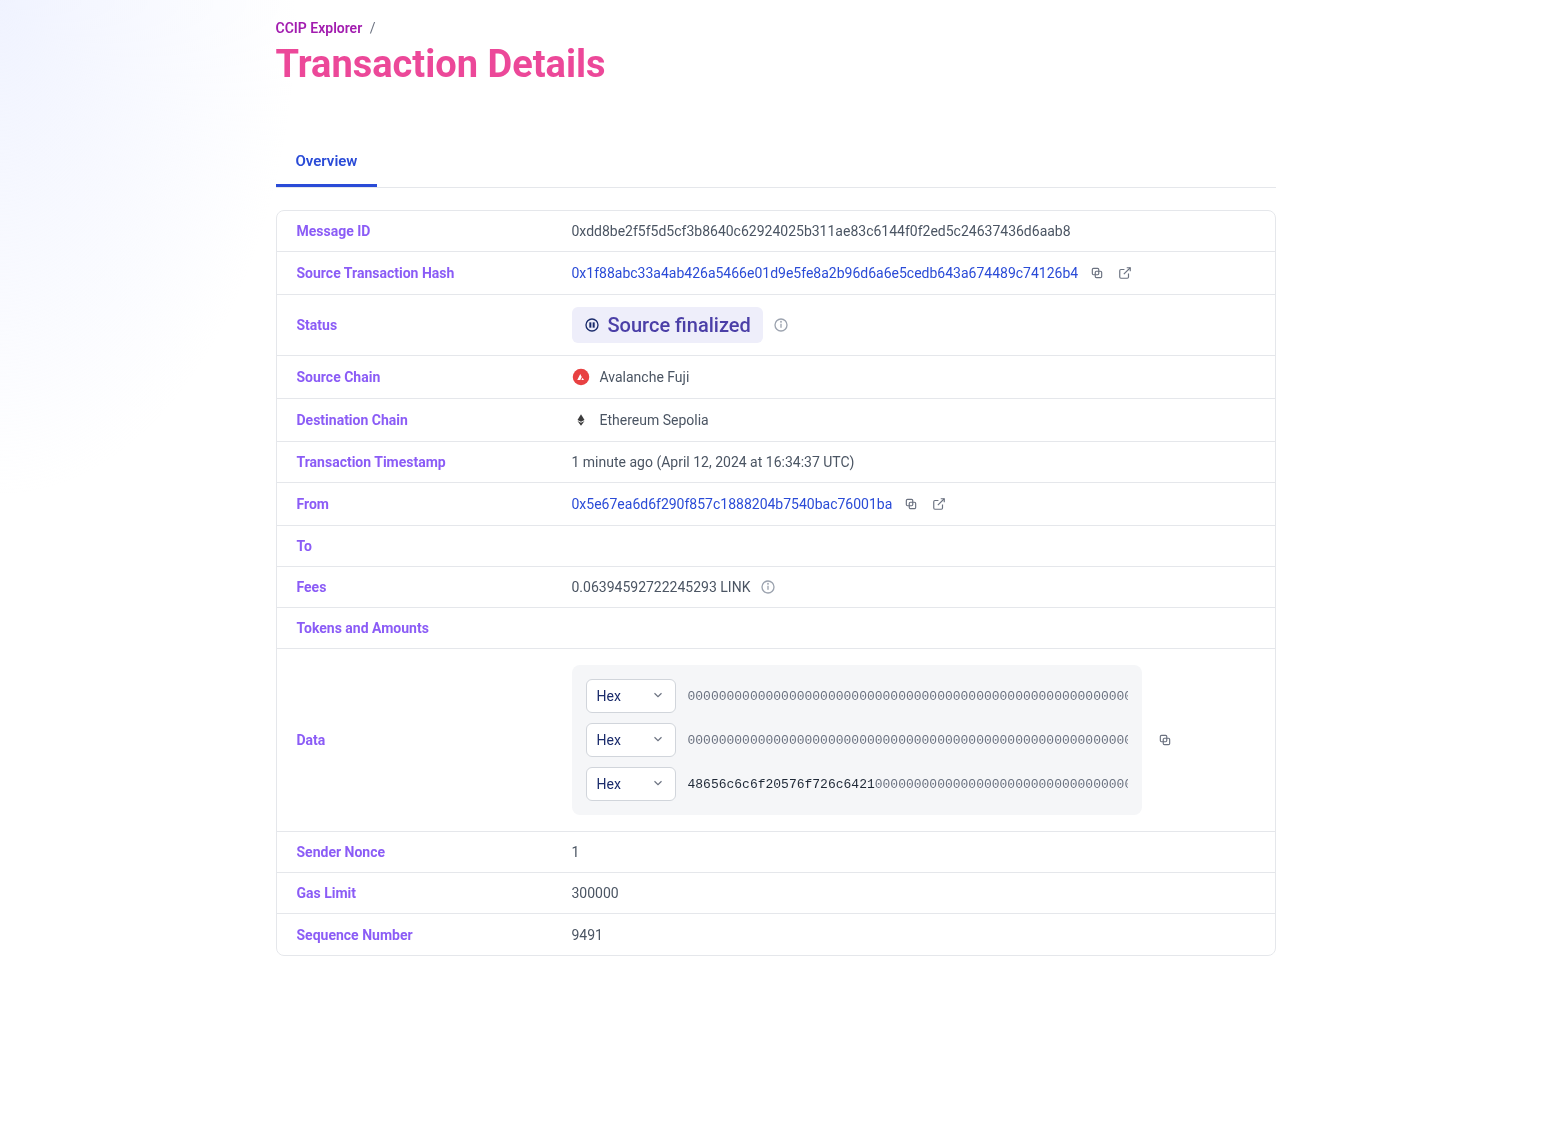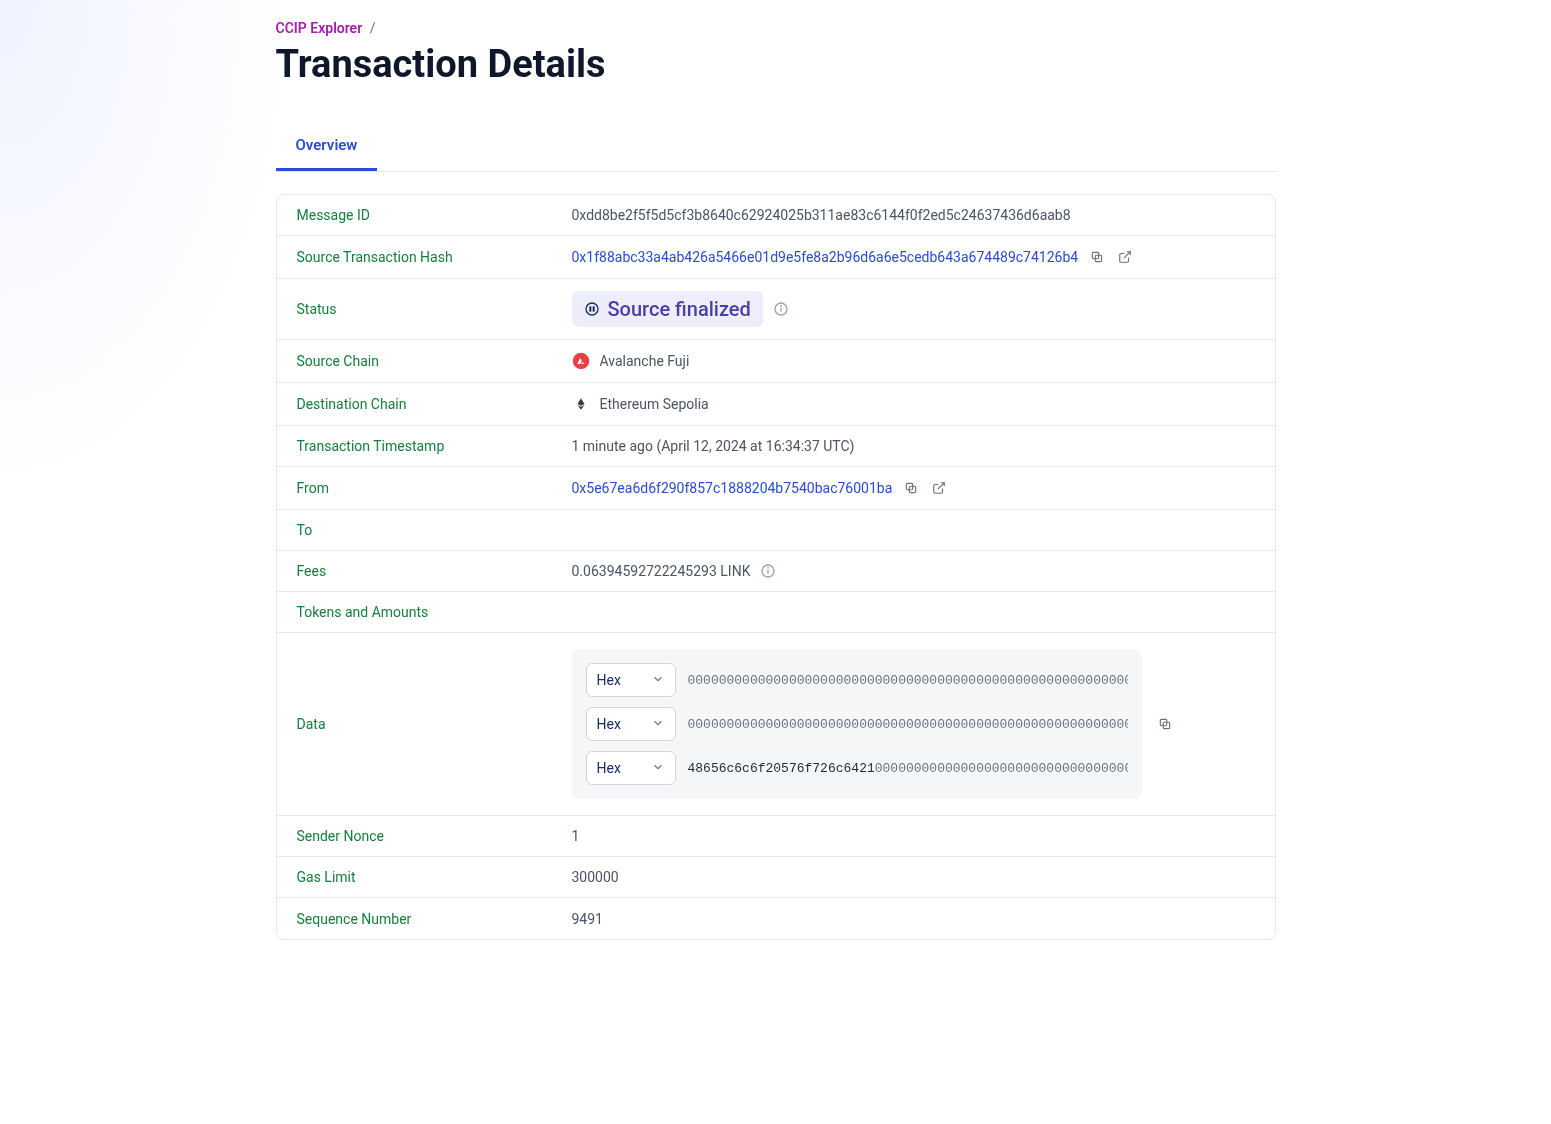--- a/index.html
+++ b/index.html
@@ -23,22 +23,22 @@
   text-decoration: none;
   font-weight: 600;
 }
 .breadcrumb .sep {
   color: #6b7280;
   margin: 0 4px;
 }
 h1.page-title {
   font-size: 38px;
   font-weight: 700;
-  color: #0f172a;
-  margin-bottom: 36px;
+  color: #ec4899;
+  margin-bottom: 52px;
 }
 .tabs {
   border-bottom: 1px solid #e5e7eb;
   margin-bottom: 22px;
 }
 .tab {
   display: inline-block;
   padding: 14px 20px;
   font-size: 15px;
   font-weight: 600;
@@ -55,22 +55,22 @@
   display: flex;
   align-items: center;
   padding: 12px 20px;
   border-bottom: 1px solid #e5e7eb;
   font-size: 14px;
   min-height: 41px;
 }
 .row:last-child { border-bottom: none; }
 .row-label {
   flex: 0 0 275px;
-  color: #15803d;
-  font-weight: 400;
+  color: #8b5cf6;
+  font-weight: 700;
 }
 .row-value {
   flex: 1;
   color: #4b5563;
   display: flex;
   align-items: center;
   gap: 10px;
   flex-wrap: wrap;
 }
 .hash-link {

